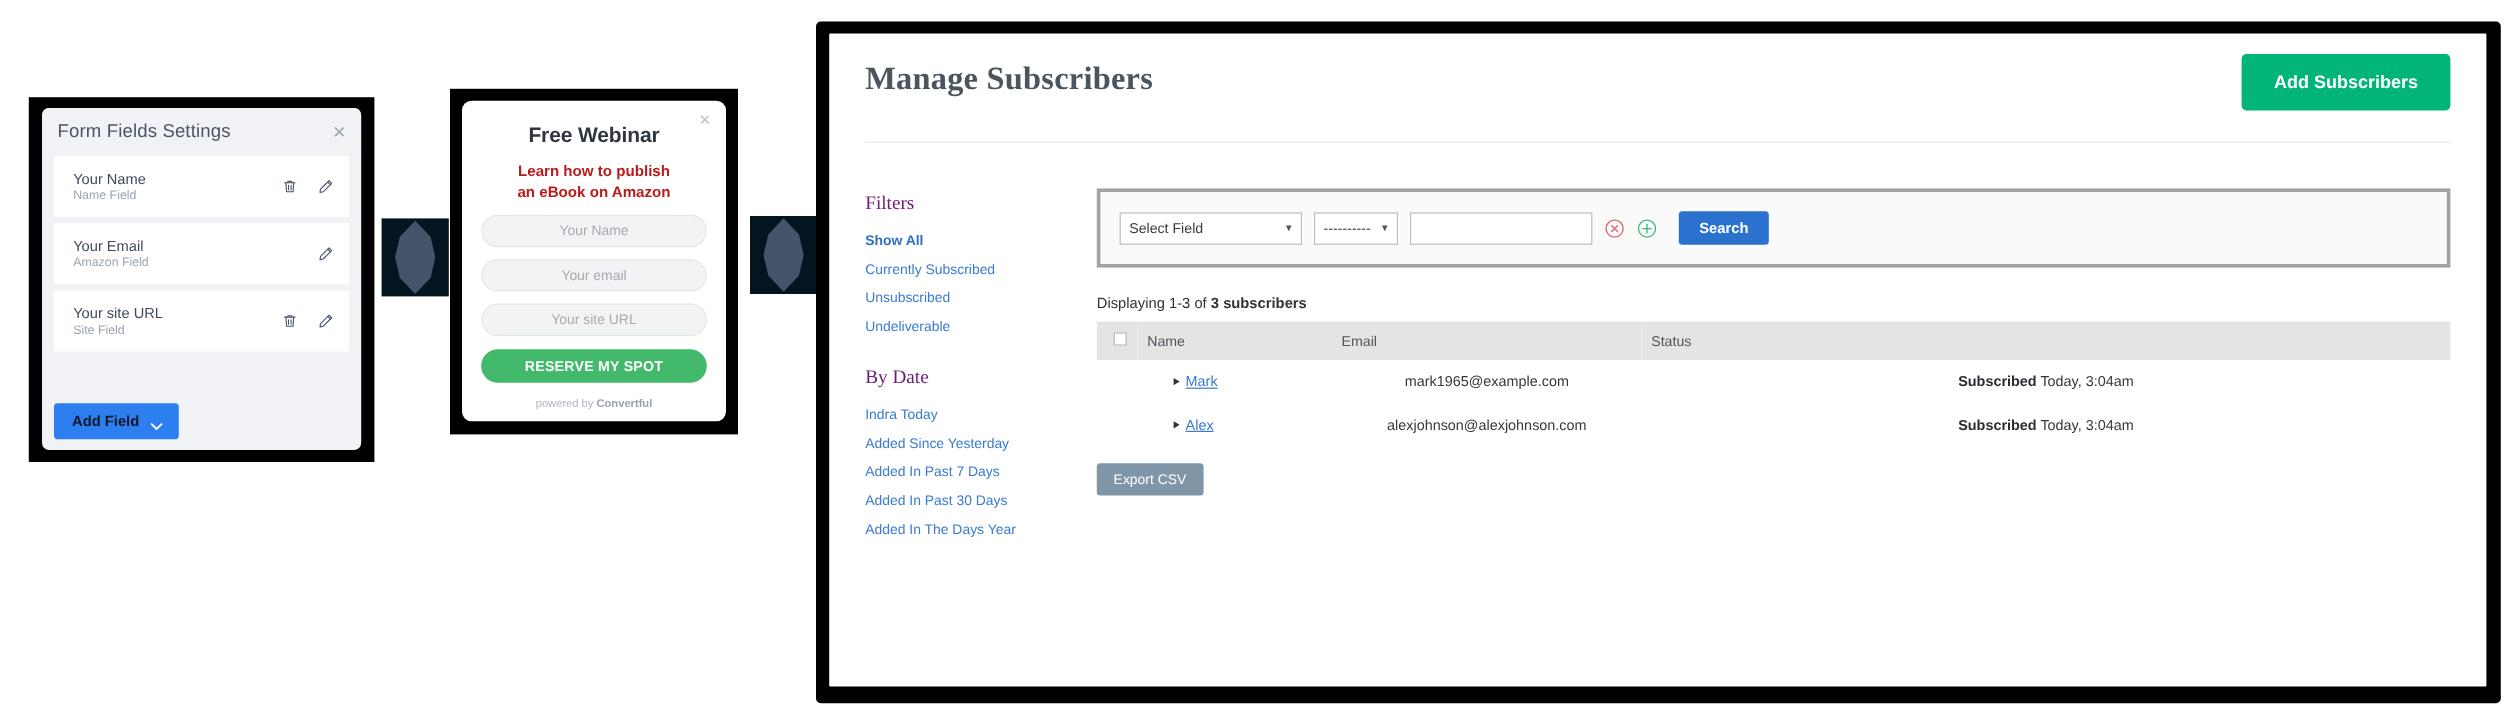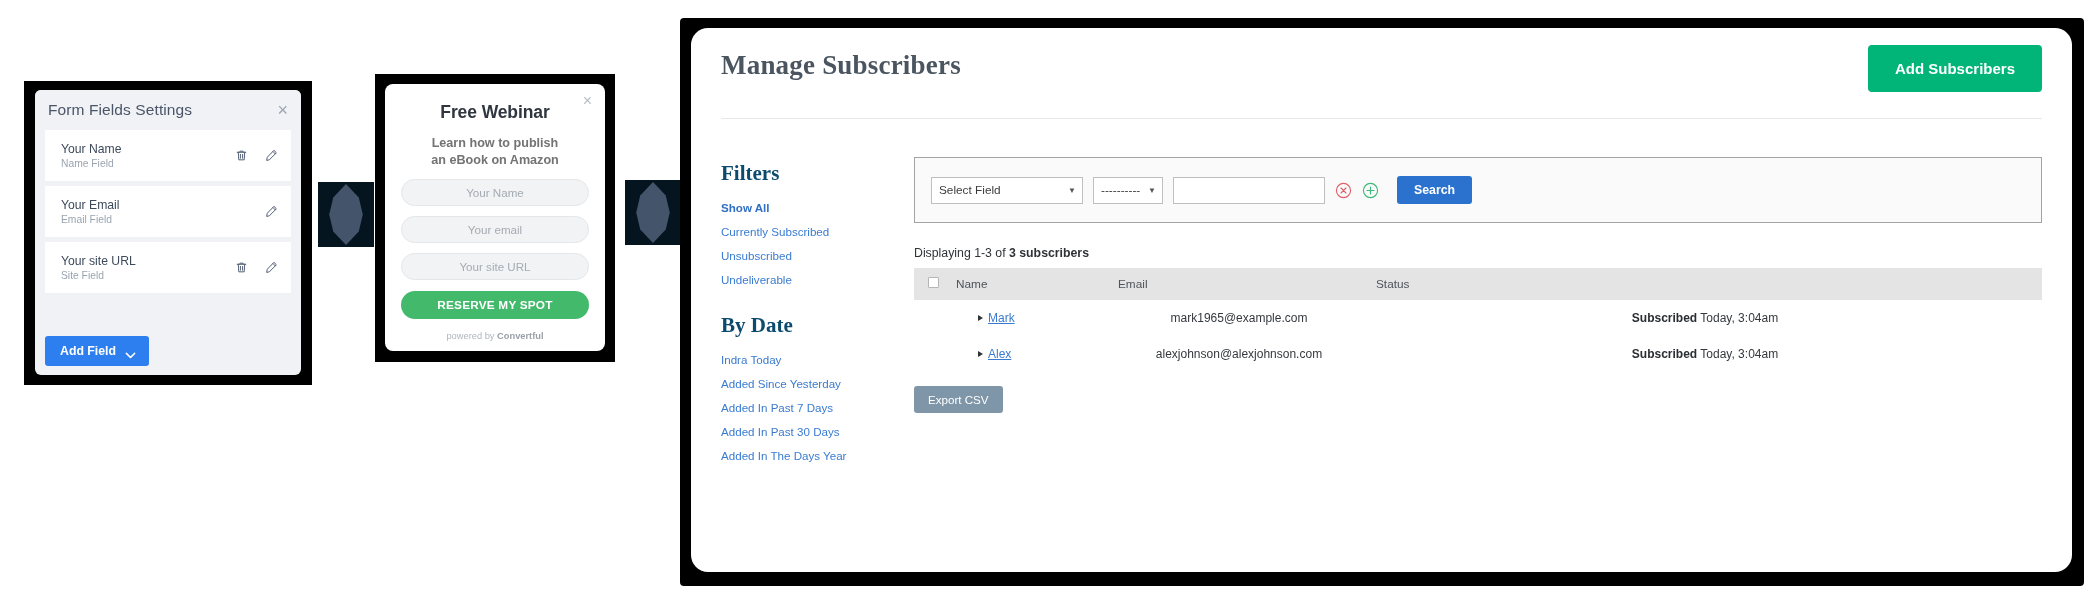--- a/index.html
+++ b/index.html
@@ -63,21 +63,21 @@
   .ff-row-text { display: flex; flex-direction: column; gap: 2px; }
   .ff-row-label { font-size: 12.2px; color: #3d4a5c; }
   .ff-row-sub   { font-size: 10.3px; color: #9aa5b1; }
   .ff-row-icons { display: flex; align-items: center; gap: 17px; }
   .ff-icon { width: 13px; height: 13px; display: block; cursor: pointer; }
   .ff-icon svg { width: 100%; height: 100%; display: block; }
   .ff-icon-spacer { width: 13px; height: 13px; }
   .ff-footer { padding: 6px 10px 9px 10px; }
   .ff-addbtn {
     display: inline-flex; align-items: center; gap: 9px;
-    background: #2d7ff0; color: #ffffff;
+    background: #2d7ff0; color: #0f172a;
     font-size: 12.3px; font-weight: bold;
     border: none; border-radius: 3px;
     padding: 8px 13px 8px 15px;
     cursor: pointer;
   }
   .chev { width: 11px; height: 7px; display: inline-block; }
 
   
   #panel-webinar {
     position: absolute; left: 375px; top: 74px;
@@ -95,21 +95,21 @@
   .wb-close {
     position: absolute; right: 13px; top: 9px;
     font-size: 16px; color: #b8bec6; line-height: 1;
     font-weight: 300; cursor: pointer;
   }
   .wb-title {
     font-size: 17.5px; font-weight: bold; color: #2f3640;
     margin-top: 6px; letter-spacing: -.1px;
   }
   .wb-sub {
-    font-size: 12.6px; font-weight: bold; color: #737373;
+    font-size: 12.6px; font-weight: bold; color: #b91c1c;
     text-align: center; line-height: 1.35; margin-top: 12px;
   }
   .wb-input {
     width: 100%; height: 27px; margin-top: 10px;
     background: #f2f3f4; border: 1px solid #e4e6e8;
     border-radius: 14px;
     font-size: 11.6px; color: #a4abb3;
     text-align: center;
     display: flex; align-items: center; justify-content: center;
     font-family: "Liberation Sans", sans-serif;
@@ -132,21 +132,21 @@
   #panel-subscribers {
     position: absolute; left: 680px; top: 18px;
     width: 1404px; height: 568px;
     background: #000000;
     border-radius: 4px;
     padding: 10px 12px 14px 11px;
   }
   .ms-card {
     width: 100%; height: 100%;
     background: #ffffff;
-    border-radius: 17px;
+    border-radius: 1px;
     padding: 22px 30px 0 30px;
     overflow: hidden;
   }
   .ms-head {
     display: flex; align-items: flex-start; justify-content: space-between;
     padding-bottom: 26px;
     border-bottom: 1px solid #e8e8e8;
   }
   .ms-title {
     font-family: "Liberation Serif", serif;
@@ -159,33 +159,33 @@
     font-size: 15px; font-weight: bold;
     padding: 15px 27px;
     cursor: pointer; margin-top: -5px;
     font-family: "Liberation Sans", sans-serif;
   }
   .ms-body { display: flex; padding-top: 38px; gap: 26px; }
 
   .ms-sidebar { width: 167px; flex-shrink: 0; padding-top: 4px; }
   .ms-group-title {
     font-family: "Liberation Serif", serif;
-    font-size: 21px; color: #0c4a6e; font-weight: bold;
+    font-size: 16px; color: #701a75; font-weight: normal;
     margin-bottom: 9px;
   }
   .ms-group-title.second { margin-top: 22px; }
   .ms-filter-link {
     display: block; font-size: 11.6px; color: #3a7bd0;
     text-decoration: none; padding: 5.5px 0; cursor: pointer;
   }
   .ms-filter-link.active { font-weight: bold; color: #2f6fc4; }
 
   .ms-main { flex: 1; min-width: 0; }
   .ms-searchbar {
-    border: 1px solid #a3a3a3; background: #fafafa;
+    border: 3px solid #a3a3a3; background: #fafafa;
     padding: 14px 16px; height: 66px;
     display: flex; align-items: center; gap: 10px;
   }
   .ms-select {
     height: 27px; border: 1px solid #bfbfbf; background: #fff;
     font-size: 11.8px; color: #3b3b3b;
     padding: 0 20px 0 7px; position: relative;
     display: flex; align-items: center;
     font-family: "Liberation Sans", sans-serif; cursor: pointer;
   }
@@ -286,21 +286,21 @@
                 <path d="M17 3l4 4L8 20l-5 1 1-5z"></path>
                   <path d="M15 5l4 4"></path>
               </svg>
             </span>
           </div>
         </div>
 
         <div class="ff-row">
           <div class="ff-row-text">
             <span class="ff-row-label">Your Email</span>
-            <span class="ff-row-sub">Email Field</span>
+            <span class="ff-row-sub">Amazon Field</span>
           </div>
           <div class="ff-row-icons">
             <span class="ff-icon-spacer"></span>
             <span class="ff-icon">
               <svg viewBox="0 0 24 24" fill="none" stroke="#46536b" stroke-width="1.7" stroke-linecap="round" stroke-linejoin="round">
                 <path d="M17 3l4 4L8 20l-5 1 1-5z"></path>
                   <path d="M15 5l4 4"></path>
               </svg>
             </span>
           </div>

